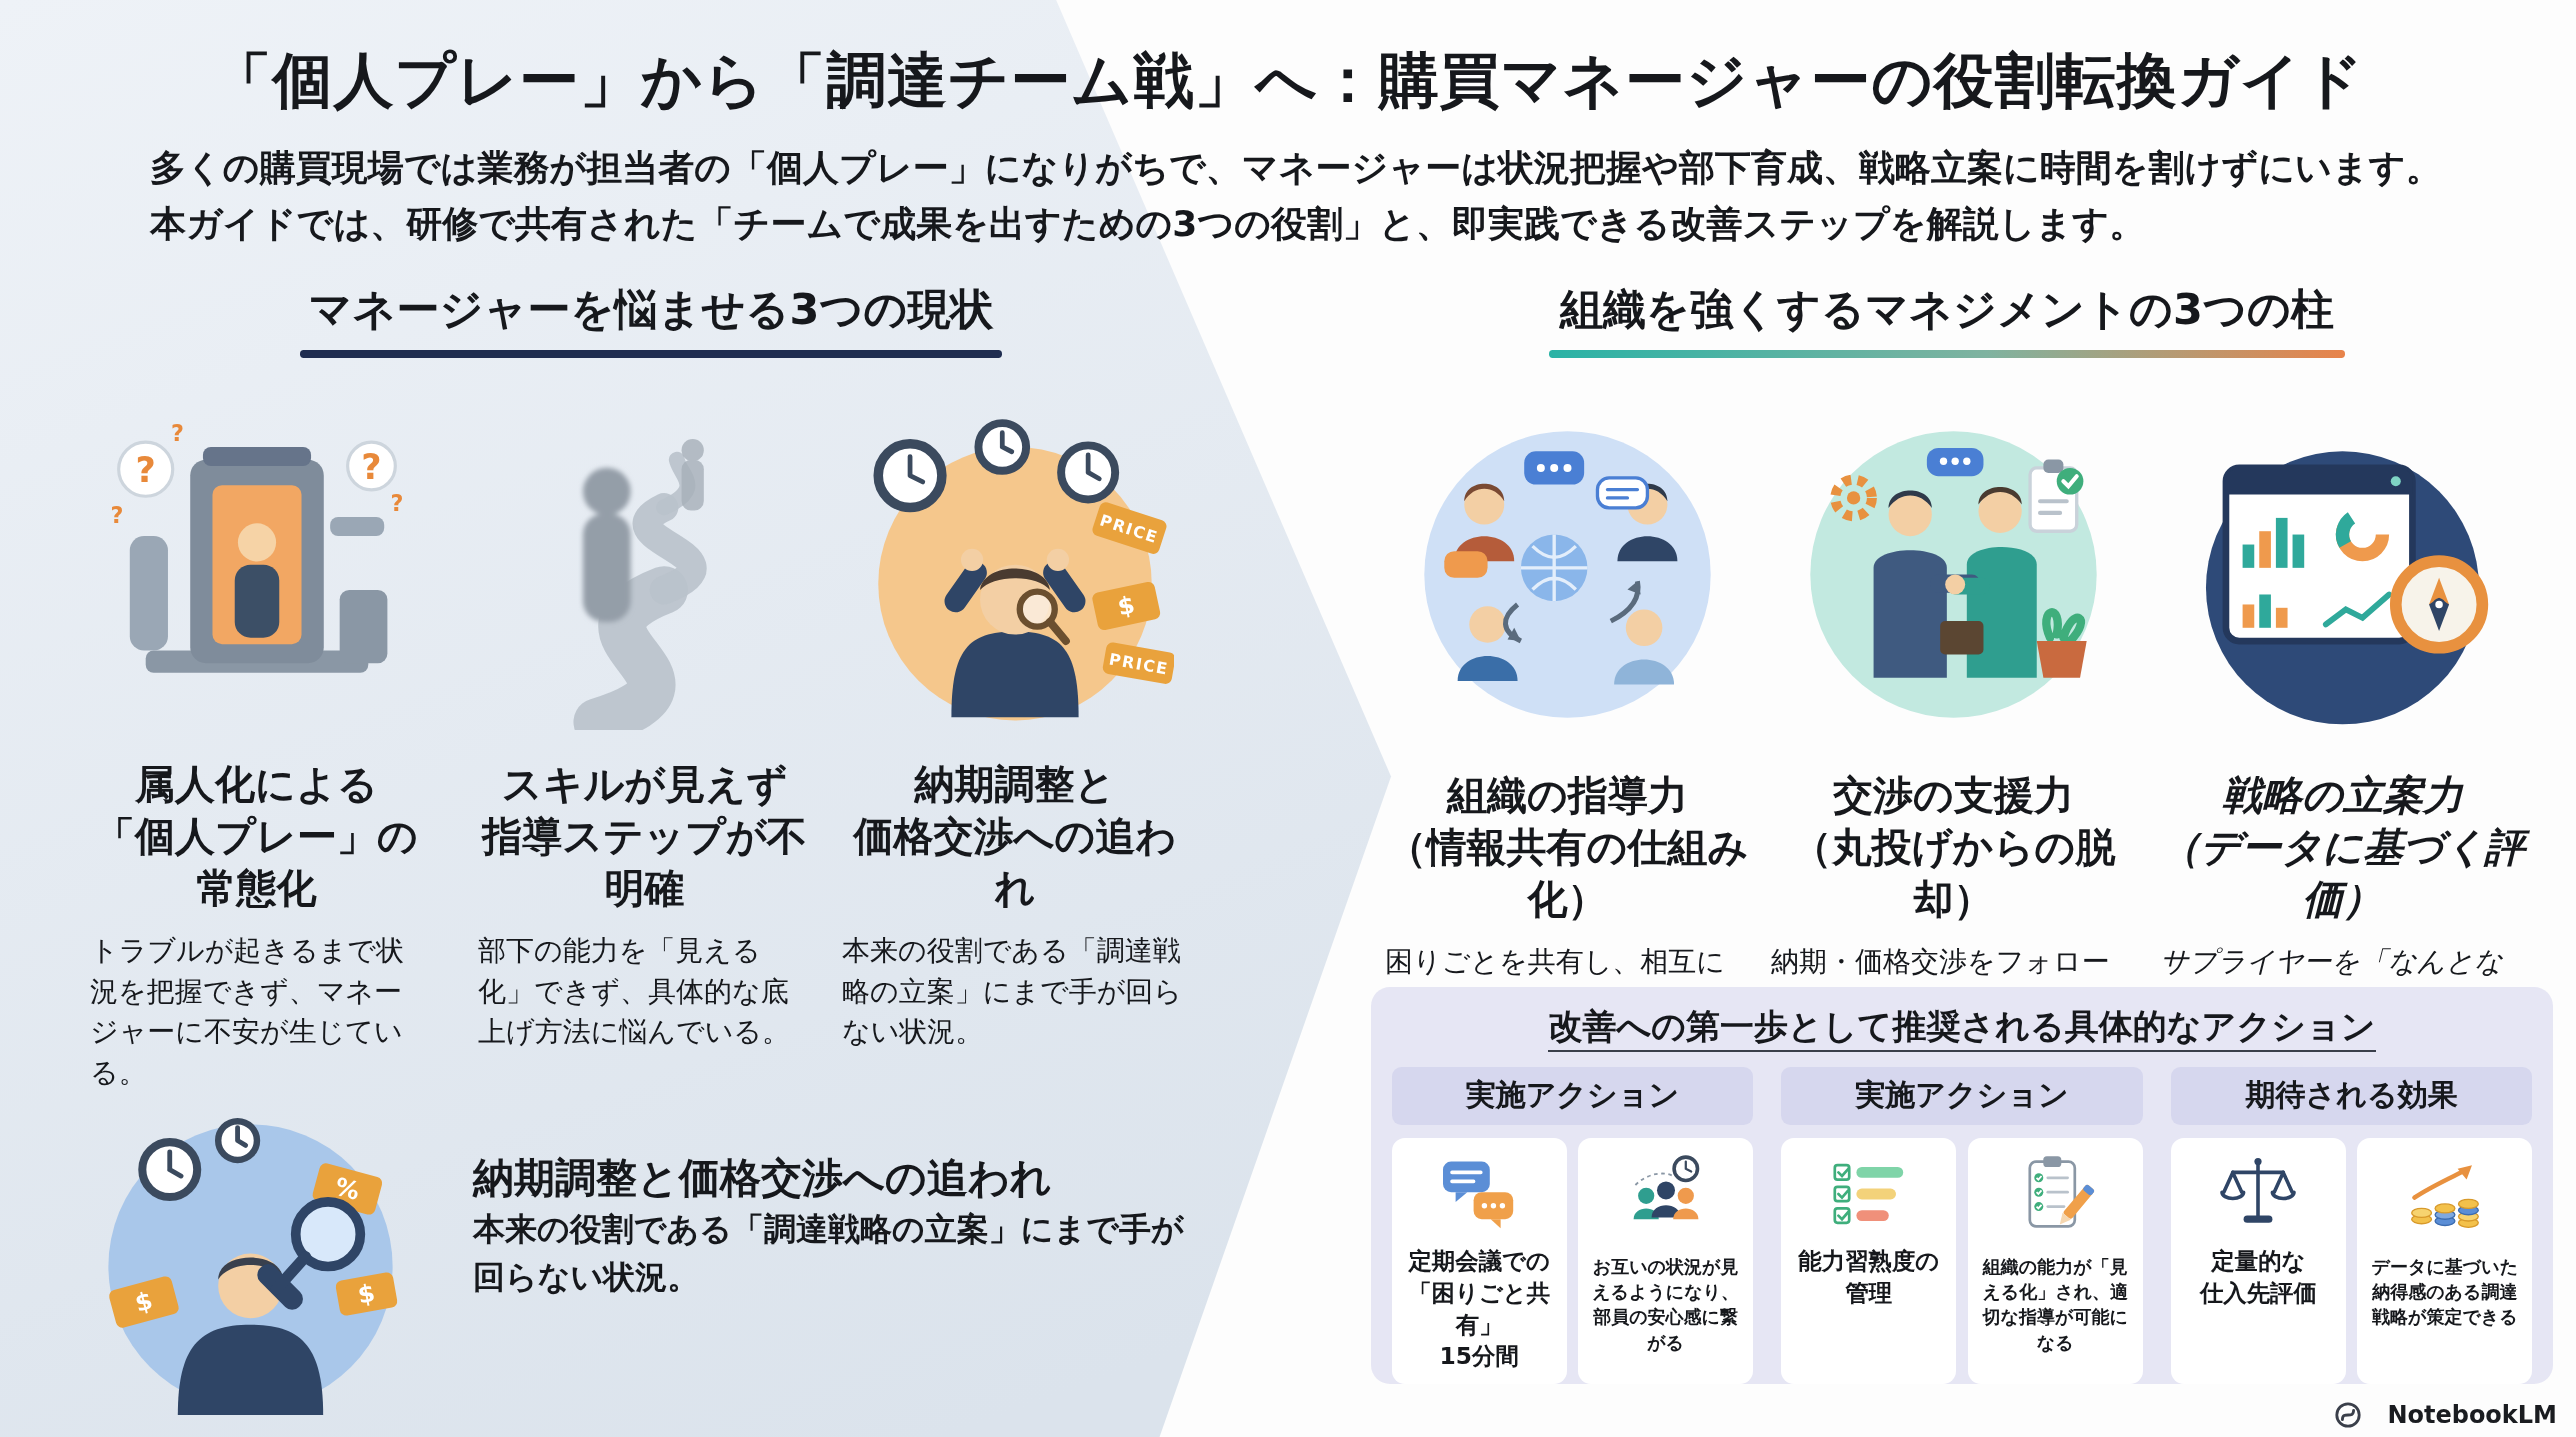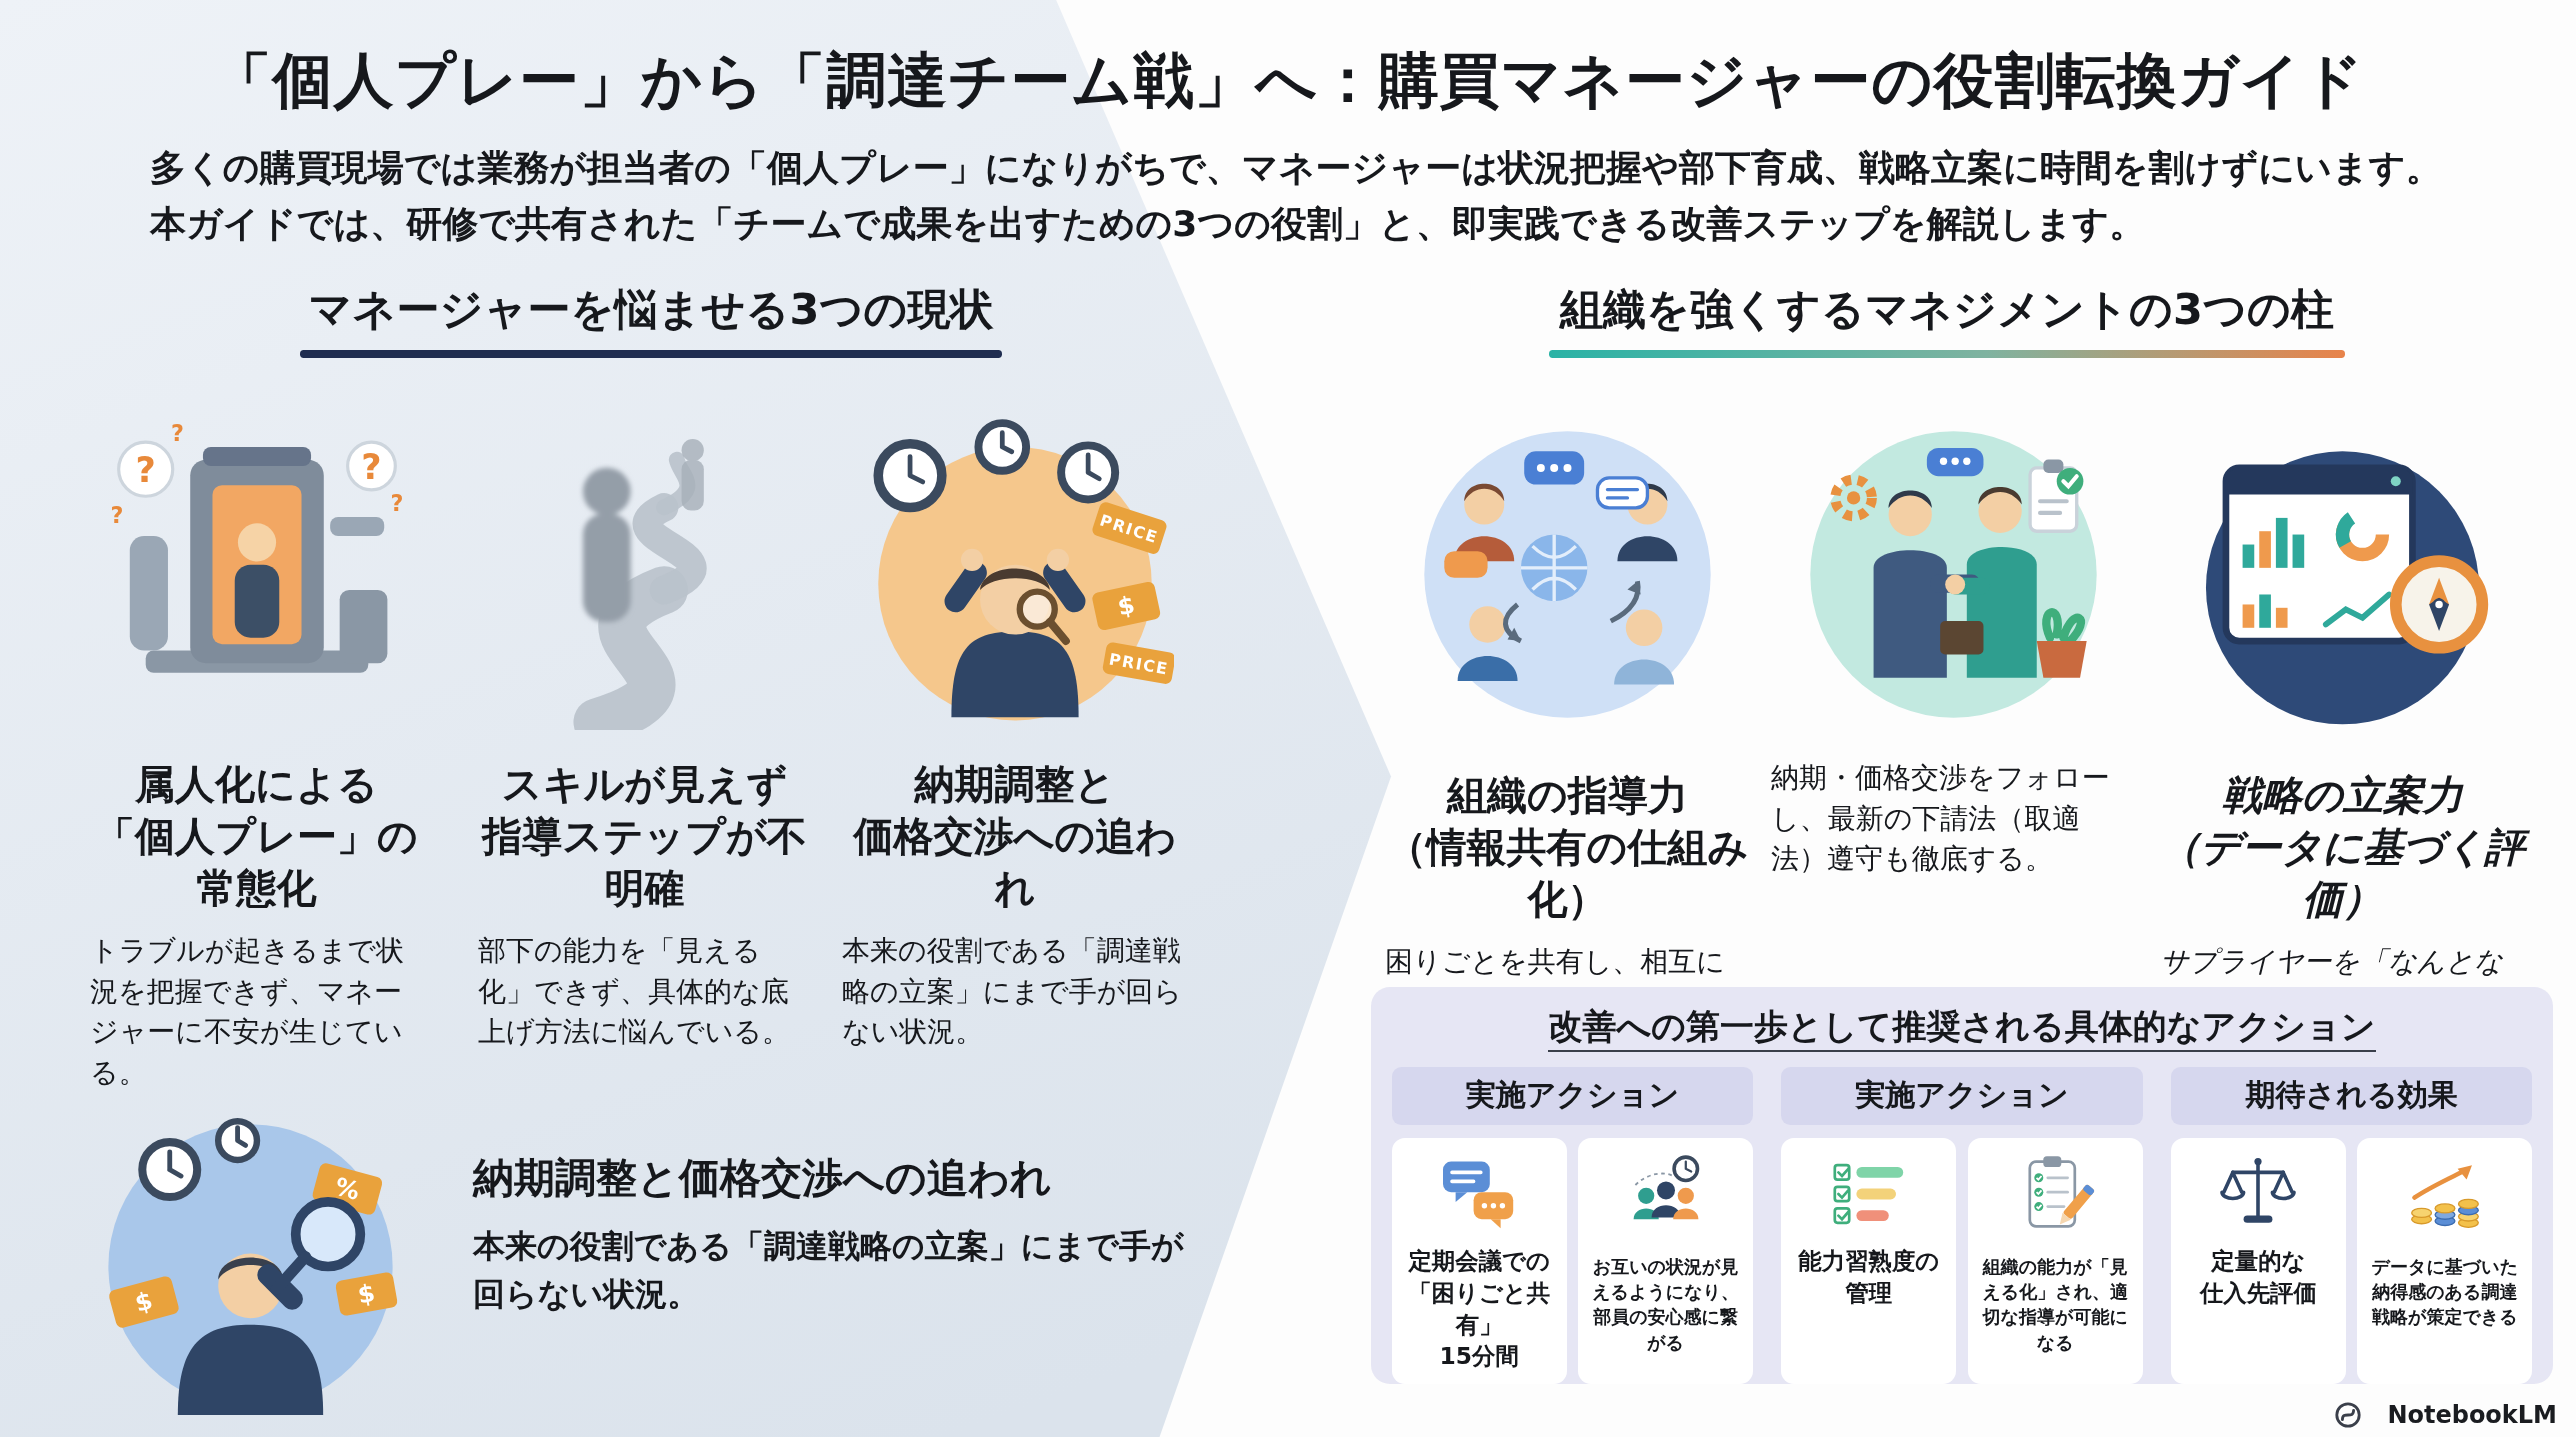--- a/index.html
+++ b/index.html
@@ -15,21 +15,21 @@
   .u-left{background:#1f2d50;}
   .u-right{background:linear-gradient(90deg,#2ab3a6 0%,#7fb3a0 55%,#e8834a 100%);}
   .col{display:flex;flex-direction:column;align-items:center;}
   .illus{width:318px;height:318px;flex:0 0 auto;}
   .illus svg{width:100%;height:100%;}
   .item-title{margin-top:28px;font-size:40px;font-weight:800;text-align:center;line-height:1.3;}
   .item-desc{margin-top:17px;font-size:28px;font-weight:500;line-height:1.45;text-align:left;width:100%;}
   .feature-illus{width:323px;height:323px;}
   .feature-illus svg{width:100%;height:100%;}
   .feature-title{font-size:41px;font-weight:800;}
-  .feature-desc{margin-top:19px;font-size:32px;font-weight:600;line-height:1.5;}
+  .feature-desc{margin-top:2px;font-size:32px;font-weight:600;line-height:1.5;}
   .panel{left:1371px;top:987px;width:1182px;height:397px;background:#e6e6f4;border-radius:19px;
     padding:17px 20.6px;box-sizing:border-box;}
   .panel-header{text-align:center;font-size:34px;font-weight:800;}
   .panel-header span{border-bottom:2.8px solid #3a3f4a;padding-bottom:3.7px;}
   .panel-cols{display:flex;gap:28px;margin-top:17px;}
   .pcol{flex:1;display:flex;flex-direction:column;min-width:0;}
   .pcol-header{background:#d6d7ee;border-radius:9.4px;text-align:center;font-size:30px;font-weight:800;padding:8.4px 0;}
   .cards{display:flex;gap:11.2px;margin-top:13px;flex:1;}
   .card{flex:1;background:#ffffff;border-radius:13px;padding:11.2px 7.5px;display:flex;flex-direction:column;
     align-items:center;text-align:center;min-width:0;overflow:hidden;}
@@ -251,20 +251,22 @@
         <path d="M115 58 C115 44 141 44 141 58 C134 48 122 48 115 58 Z" fill="#4a3b30"></path>
         <path d="M108 162 L108 94 C108 80 150 80 150 94 L150 162 Z" fill="#2f9e8f"></path>
         <rect x="86" y="100" width="30" height="11" rx="5" fill="#3f5a80"></rect>
         <rect x="96" y="102" width="26" height="10" rx="5" fill="#2f9e8f"></rect>
         <circle cx="101" cy="106" r="6" fill="#f3cfa4"></circle>
         <rect x="92" y="128" width="26" height="20" rx="3" fill="#5b4632"></rect>
         <path d="M158 138 C150 120 166 116 162 136 M166 138 C172 118 184 126 170 140" stroke="#3fae7c" stroke-width="5" fill="none" stroke-linecap="round"></path>
         <path d="M150 140 h30 l-4 22 h-22 Z" fill="#c96a3f"></path>
       </svg>
     </div>
+    <div class="item-title pre">交渉の支援力
+（丸投げからの脱却）</div>
     <div class="item-desc">納期・価格交渉をフォローし、最新の下請法（取適法）遵守も徹底する。</div>
   </div>
 
   <div class="abs col" style="left:2160px;top:408px;width:365px;font-style:italic;">
     <div class="illus" style="width:333px;height:333px;">
       <svg viewBox="0 0 200 200">
         <circle cx="100" cy="108" r="82" fill="#2e4a78"></circle>
         <rect x="30" y="36" width="112" height="104" rx="8" fill="#ffffff" stroke="#24385c" stroke-width="4"></rect>
         <path d="M30 44 a8 8 0 0 1 8 -8 h96 a8 8 0 0 1 8 8 v8 H30 Z" fill="#24385c"></path>
         <circle cx="132" cy="44" r="3" fill="#7fd4c4"></circle>

